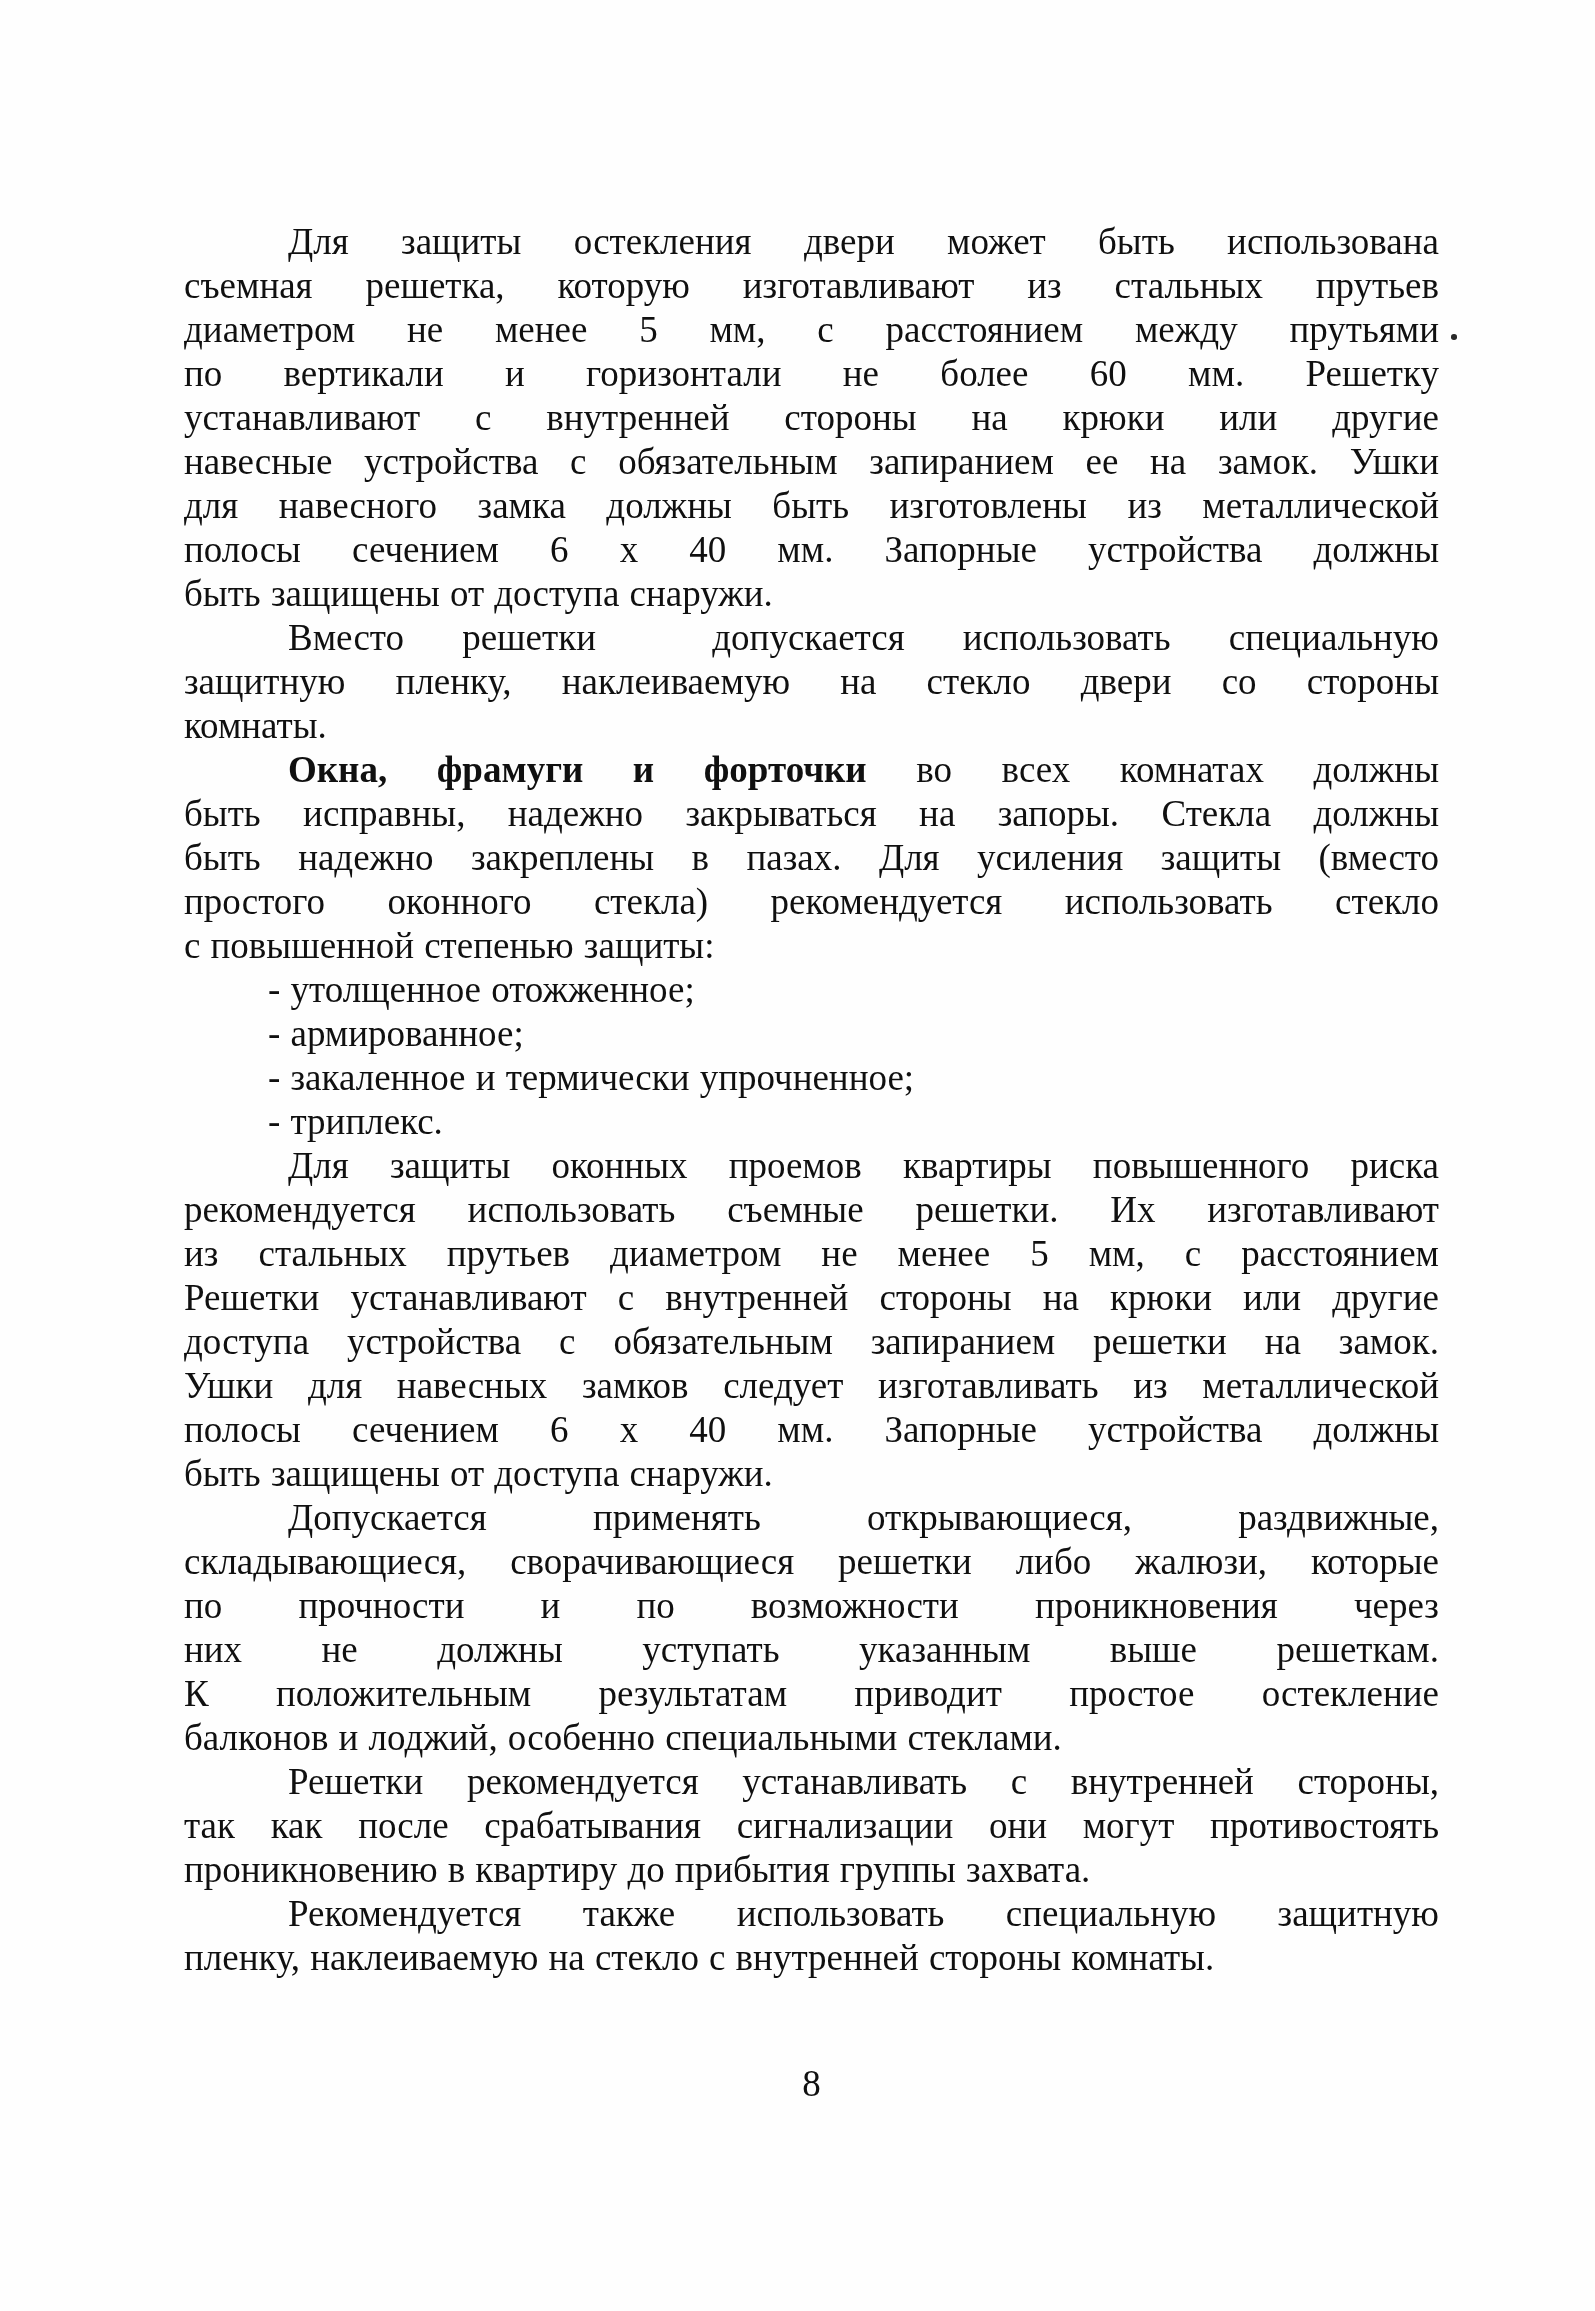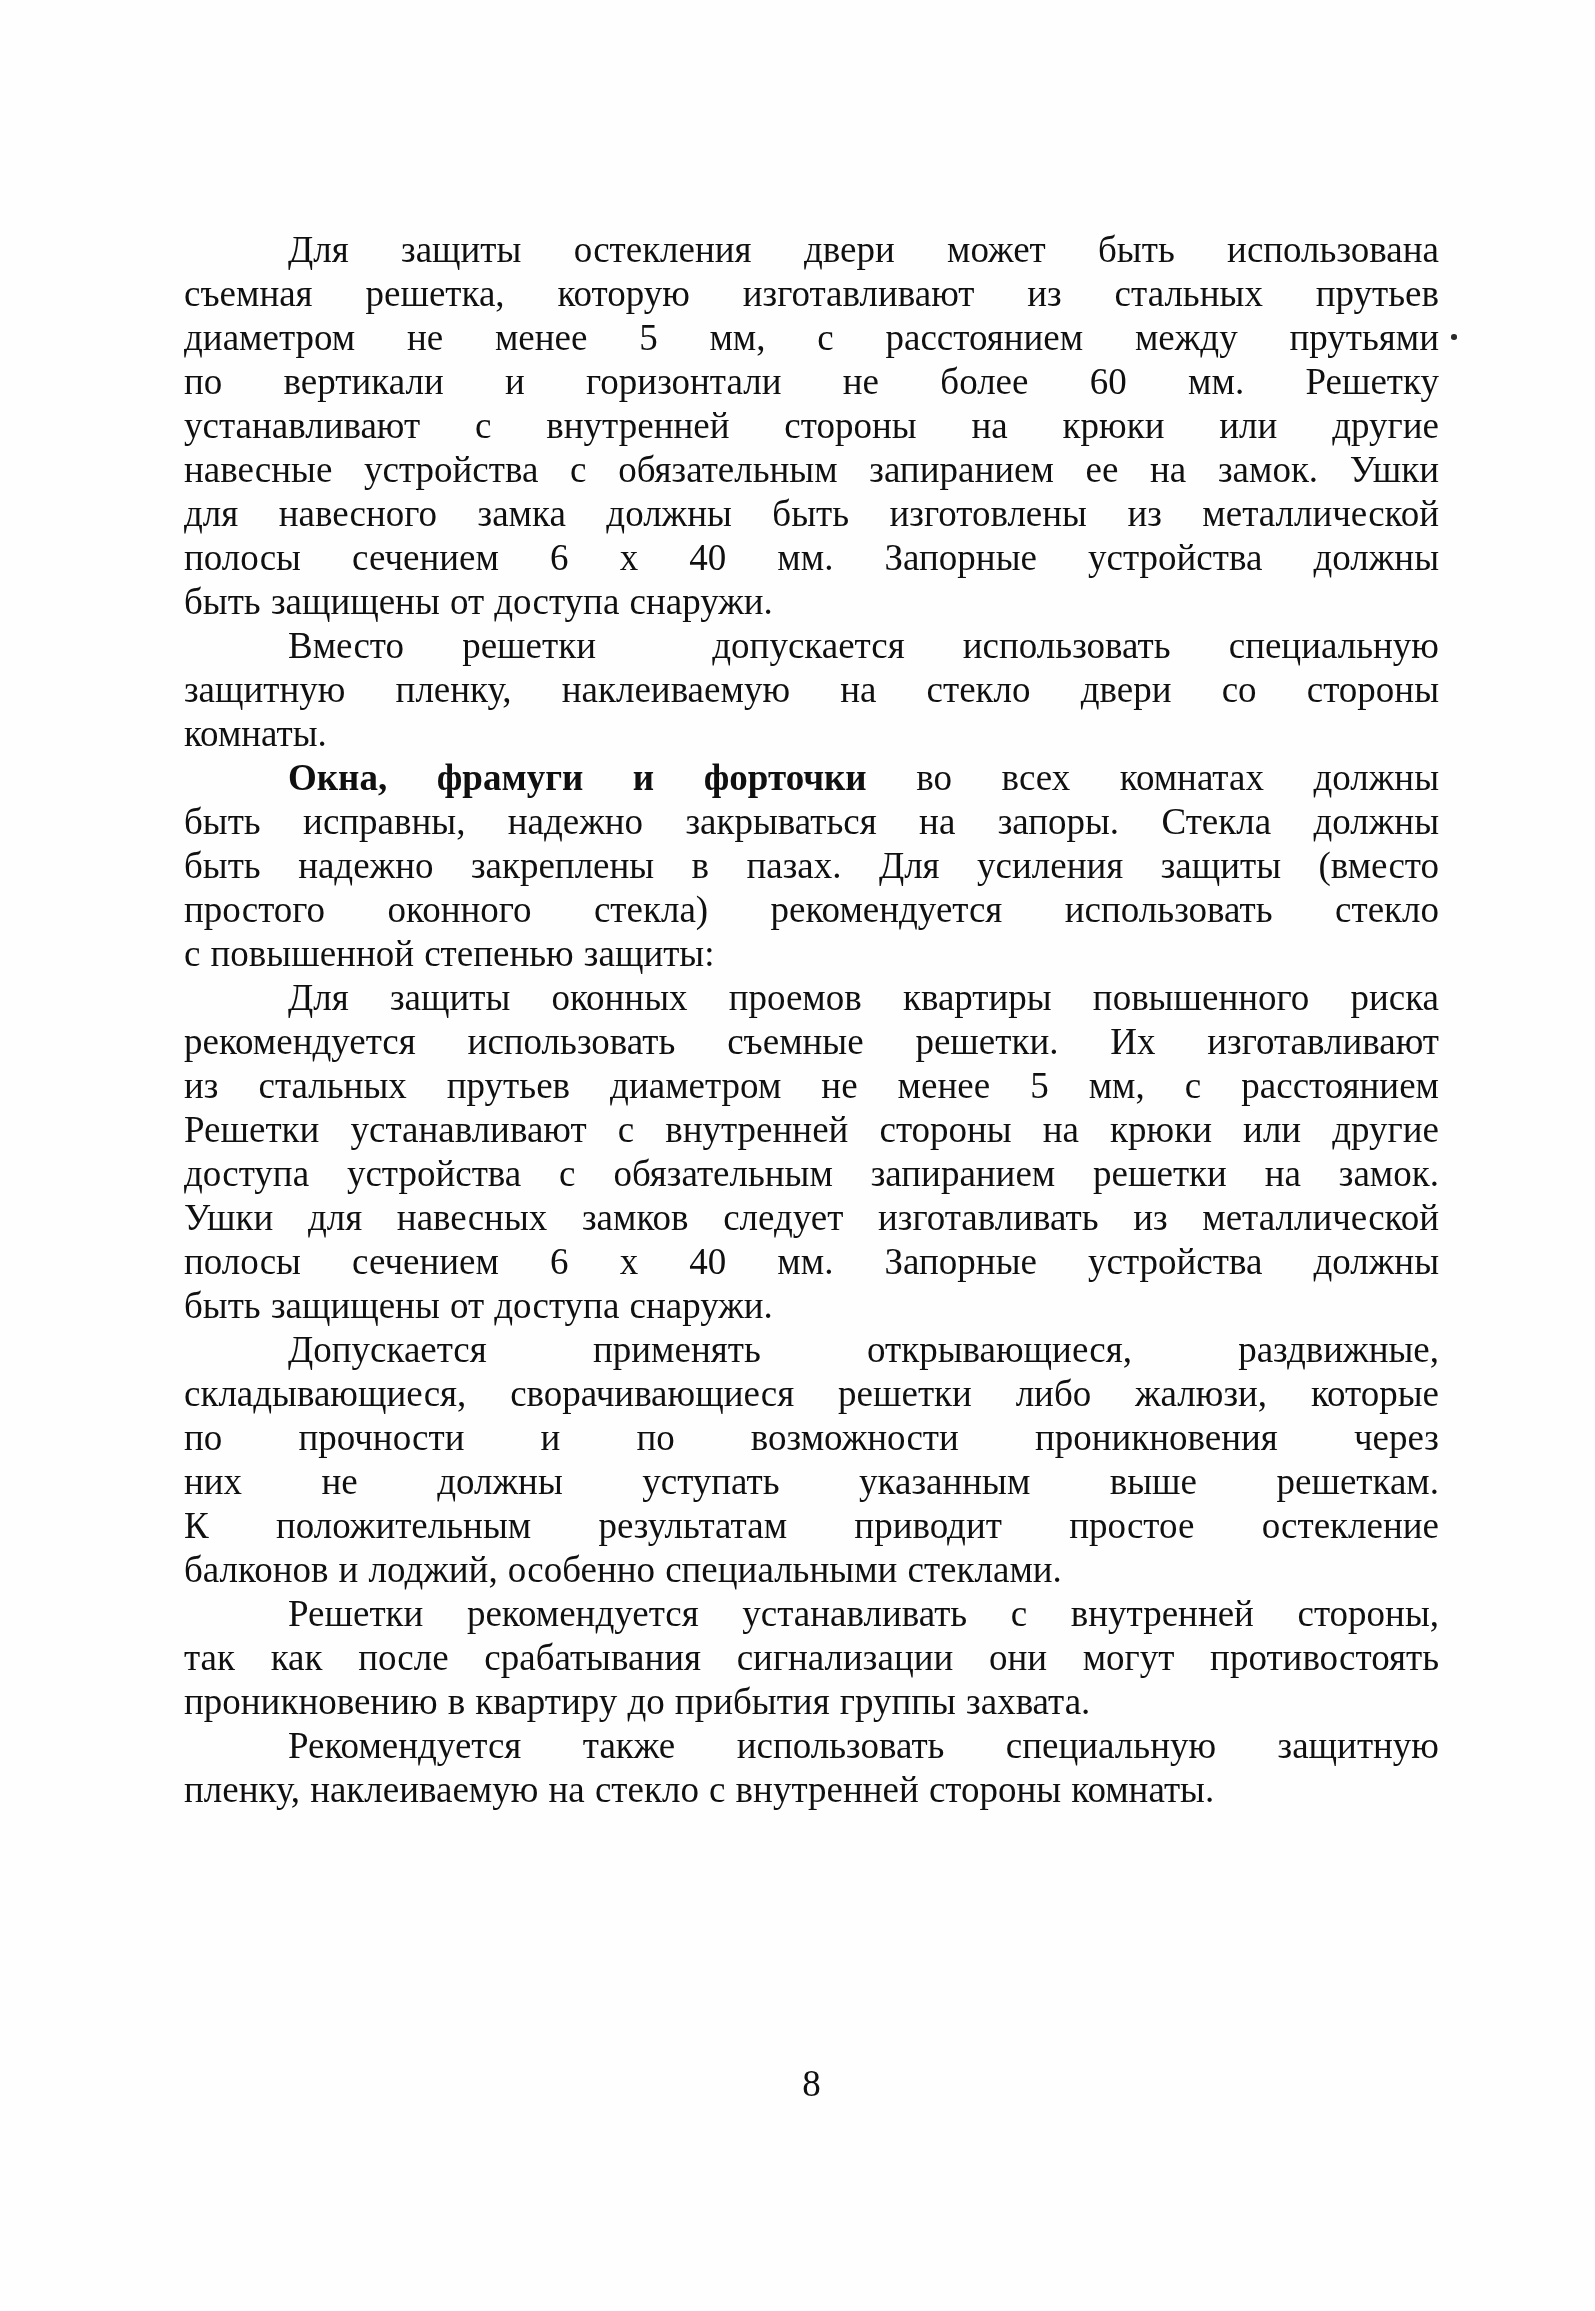--- a/index.html
+++ b/index.html
@@ -6,21 +6,21 @@
   .page{
     position:relative;
     width:1596px;height:2312px;
     background:#fefefe;
     overflow:hidden;
     font-family:"Liberation Serif","DejaVu Serif",serif;
     color:#101010;
   }
   .textblock{
     position:absolute;
-    left:184px;top:228px;
+    left:184px;top:220px;
     width:1255px;
     font-size:37px;
     line-height:44px;
     word-spacing:0.9px;
   }
   .line{text-align:justify;text-align-last:justify;}
   .line.end{text-align-last:left;}
   .line.dash{text-align:left;text-align-last:left;text-indent:84px;}
   .line.indent{text-indent:104px;}
   .bi{font-weight:bold;}
@@ -64,20 +64,26 @@
     </div>
 
     <div class="para">
       <div class="line indent"><span class="bi">Окна, фрамуги и форточки</span> <span>во всех комнатах должны</span></div>
       <div class="line">быть исправны, надежно закрываться на запоры. Стекла должны</div>
       <div class="line">быть надежно закреплены в пазах. Для усиления защиты (вместо</div>
       <div class="line">простого оконного стекла) рекомендуется использовать стекло</div>
       <div class="line end">с повышенной степенью защиты:</div>
     </div>
 
+    <div class="para">
+      <div class="line dash">- утолщенное отожженное;</div>
+      <div class="line dash">- армированное;</div>
+      <div class="line dash">- закаленное и термически упрочненное;</div>
+      <div class="line dash">- триплекс.</div>
+    </div>
 
     <div class="para">
       <div class="line indent">Для защиты оконных проемов квартиры повышенного риска</div>
       <div class="line">рекомендуется использовать съемные решетки. Их изготавливают</div>
       <div class="line">из стальных прутьев диаметром не менее 5 мм, с расстоянием</div>
       <div class="line">Решетки устанавливают с внутренней стороны на крюки или другие</div>
       <div class="line">доступа устройства с обязательным запиранием решетки на замок.</div>
       <div class="line">Ушки для навесных замков следует изготавливать из металлической</div>
       <div class="line">полосы сечением 6 х 40 мм. Запорные устройства должны</div>
       <div class="line end">быть защищены от доступа снаружи.</div>

